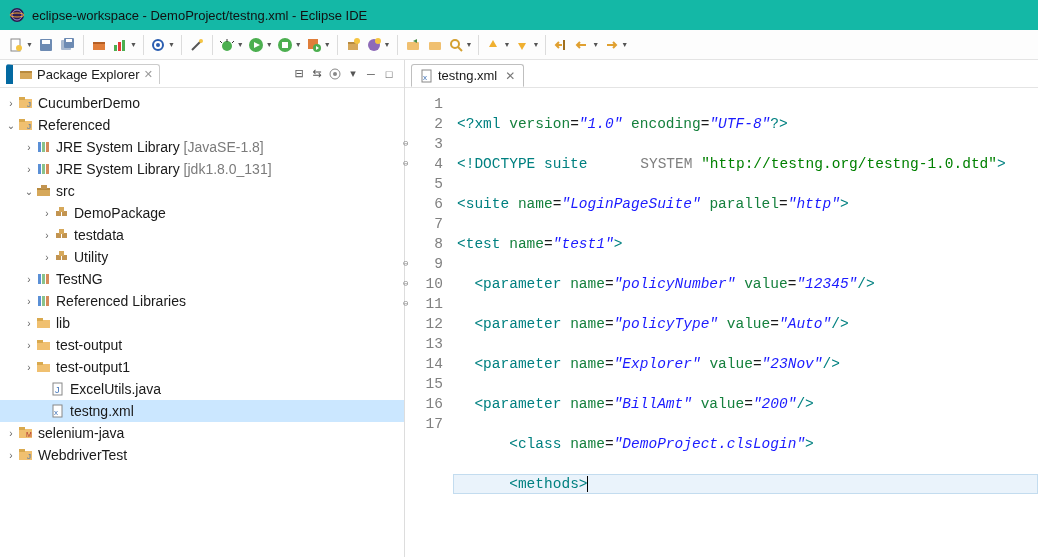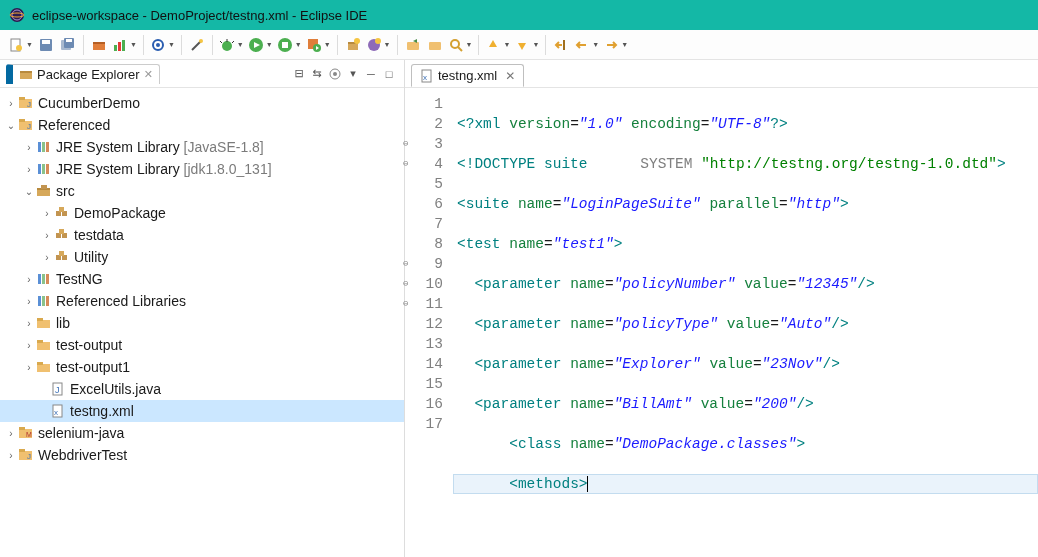--- a/index.html
+++ b/index.html
@@ -462,21 +462,21 @@
         </div>
         <div class="code">
 <div class="cl"><span class="t-teal">&lt;?</span><span class="t-teal">xml</span> <span class="t-purple">version</span><span>=</span><span class="t-ital">"</span><span class="t-ital">1.0</span><span class="t-ital">"</span> <span class="t-purple">encoding</span><span>=</span><span class="t-ital">"</span><span class="t-ital">UTF-8</span><span class="t-ital">"</span><span class="t-teal">?&gt;</span></div>
 <div class="cl"><span class="t-teal">&lt;!DOCTYPE </span><span class="t-teal">suite</span> <span class="t-gray">SYSTEM</span> <span class="t-green">"</span><span class="t-green">http://testng.org/testng-1.0.dtd</span><span class="t-green">"</span><span class="t-teal">&gt;</span></div>
 <div class="cl"><span class="t-teal">&lt;suite</span> <span class="t-purple">name</span><span>=</span><span class="t-ital">"</span><span class="t-ital">LoginPageSuite</span><span class="t-ital">"</span> <span class="t-purple">parallel</span><span>=</span><span class="t-ital">"</span><span class="t-ital">http</span><span class="t-ital">"</span><span class="t-teal">&gt;</span></div>
 <div class="cl"><span class="t-teal">&lt;test</span> <span class="t-purple">name</span><span>=</span><span class="t-ital">"</span><span class="t-ital">test1</span><span class="t-ital">"</span><span class="t-teal">&gt;</span></div>
 <div class="cl">  <span class="t-teal">&lt;parameter</span> <span class="t-purple">name</span><span>=</span><span class="t-ital">"</span><span class="t-ital">policyNumber</span><span class="t-ital">"</span> <span class="t-purple">value</span><span>=</span><span class="t-ital">"</span><span class="t-ital">12345</span><span class="t-ital">"</span><span class="t-teal">/&gt;</span></div>
 <div class="cl">  <span class="t-teal">&lt;parameter</span> <span class="t-purple">name</span><span>=</span><span class="t-ital">"</span><span class="t-ital">policyType</span><span class="t-ital">"</span> <span class="t-purple">value</span><span>=</span><span class="t-ital">"</span><span class="t-ital">Auto</span><span class="t-ital">"</span><span class="t-teal">/&gt;</span></div>
 <div class="cl">  <span class="t-teal">&lt;parameter</span> <span class="t-purple">name</span><span>=</span><span class="t-ital">"</span><span class="t-ital">Explorer</span><span class="t-ital">"</span> <span class="t-purple">value</span><span>=</span><span class="t-ital">"</span><span class="t-ital">23Nov</span><span class="t-ital">"</span><span class="t-teal">/&gt;</span></div>
 <div class="cl">  <span class="t-teal">&lt;parameter</span> <span class="t-purple">name</span><span>=</span><span class="t-ital">"</span><span class="t-ital">BillAmt</span><span class="t-ital">"</span> <span class="t-purple">value</span><span>=</span><span class="t-ital">"</span><span class="t-ital">200</span><span class="t-ital">"</span><span class="t-teal">/&gt;</span></div>
-<div class="cl">      <span class="t-teal">&lt;class</span> <span class="t-purple">name</span><span>=</span><span class="t-ital">"</span><span class="t-ital">DemoPackage.classes</span><span class="t-ital">"</span><span class="t-teal">&gt;</span></div>
+<div class="cl">      <span class="t-teal">&lt;class</span> <span class="t-purple">name</span><span>=</span><span class="t-ital">"</span><span class="t-ital">DemoProject.clsLogin</span><span class="t-ital">"</span><span class="t-teal">&gt;</span></div>
 <div class="cl cur">      <span class="t-teal">&lt;methods&gt;</span><span class="caret"></span></div>
 
 
 
 
 
 
         </div>
       </div>
     </div>

